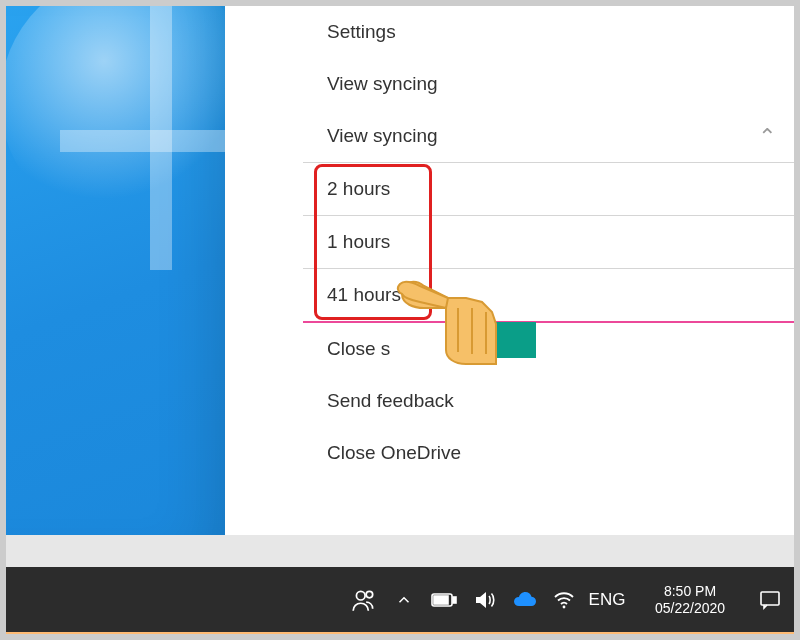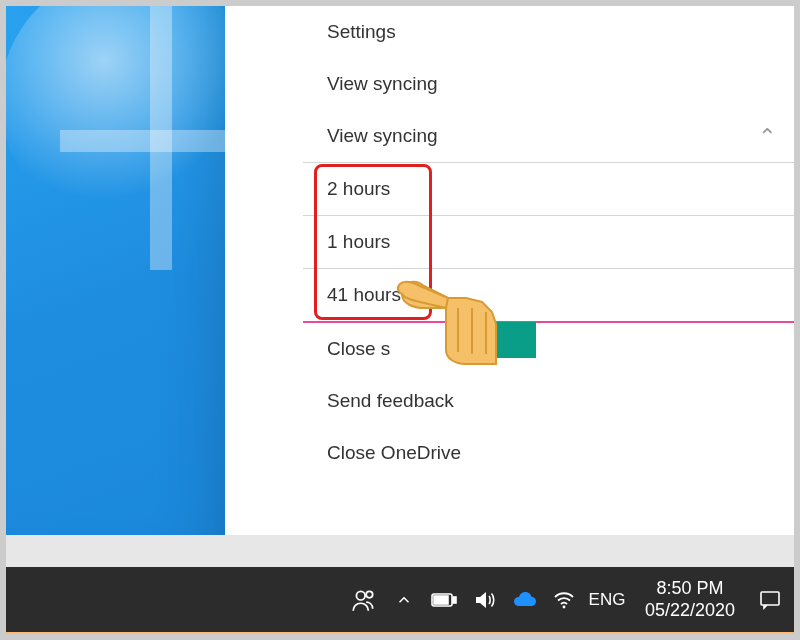--- a/index.html
+++ b/index.html
@@ -31,21 +31,21 @@
   .hand{position:absolute;left:392px;top:252px;pointer-events:none}
 
   
   .greybar{position:absolute;left:0;right:0;top:535px;height:40px;background:#e7e7e7}
 
   
   .taskbar{position:absolute;left:0;right:0;bottom:8px;height:65px;background:#2c2c2c;display:flex;align-items:center;color:#fff;font-size:16px}
   .tb-spacer{flex:1}
   .tb-ic{width:40px;height:65px;display:flex;align-items:center;justify-content:center;color:#fff}
   .tb-ic svg{display:block}
-  .tb-clock{width:120px;text-align:center;line-height:1.2;font-size:18px}
+  .tb-clock{width:120px;text-align:center;line-height:1.2;font-size:14px}
   .tb-clock .t{display:block}
   .tb-lang{width:46px;text-align:center;font-size:17px}
 
   .outer-border{position:absolute;inset:0;border:6px solid #ccc;pointer-events:none}
 </style>
 </head>
 <body>
 
 <div class="stage">
 

